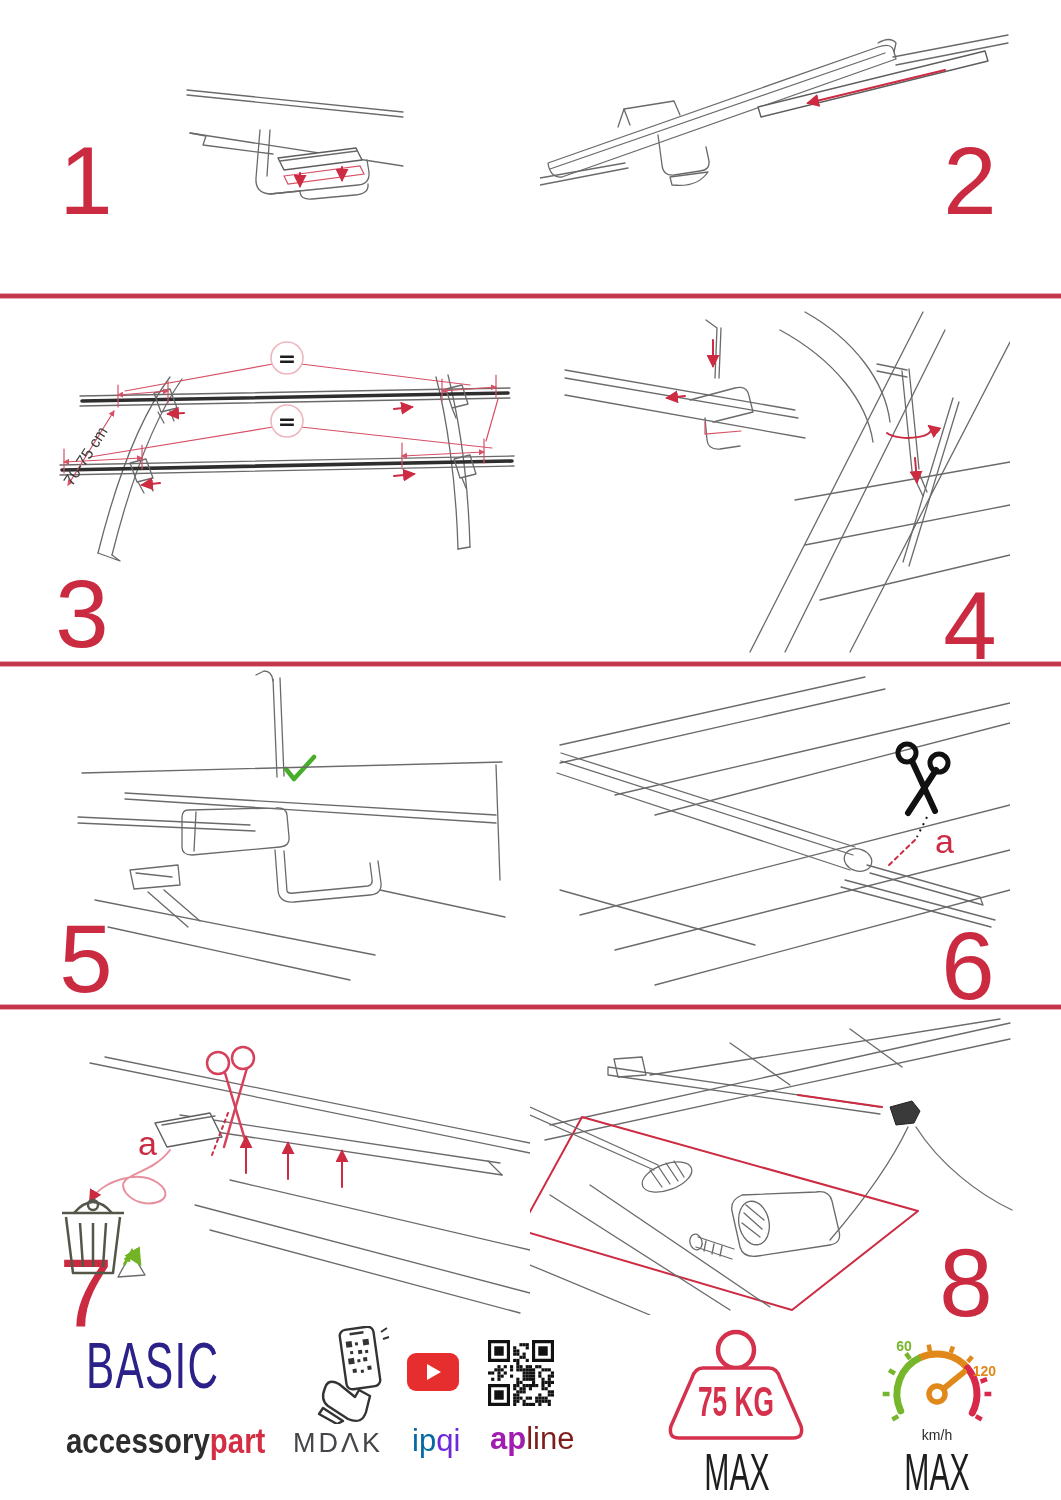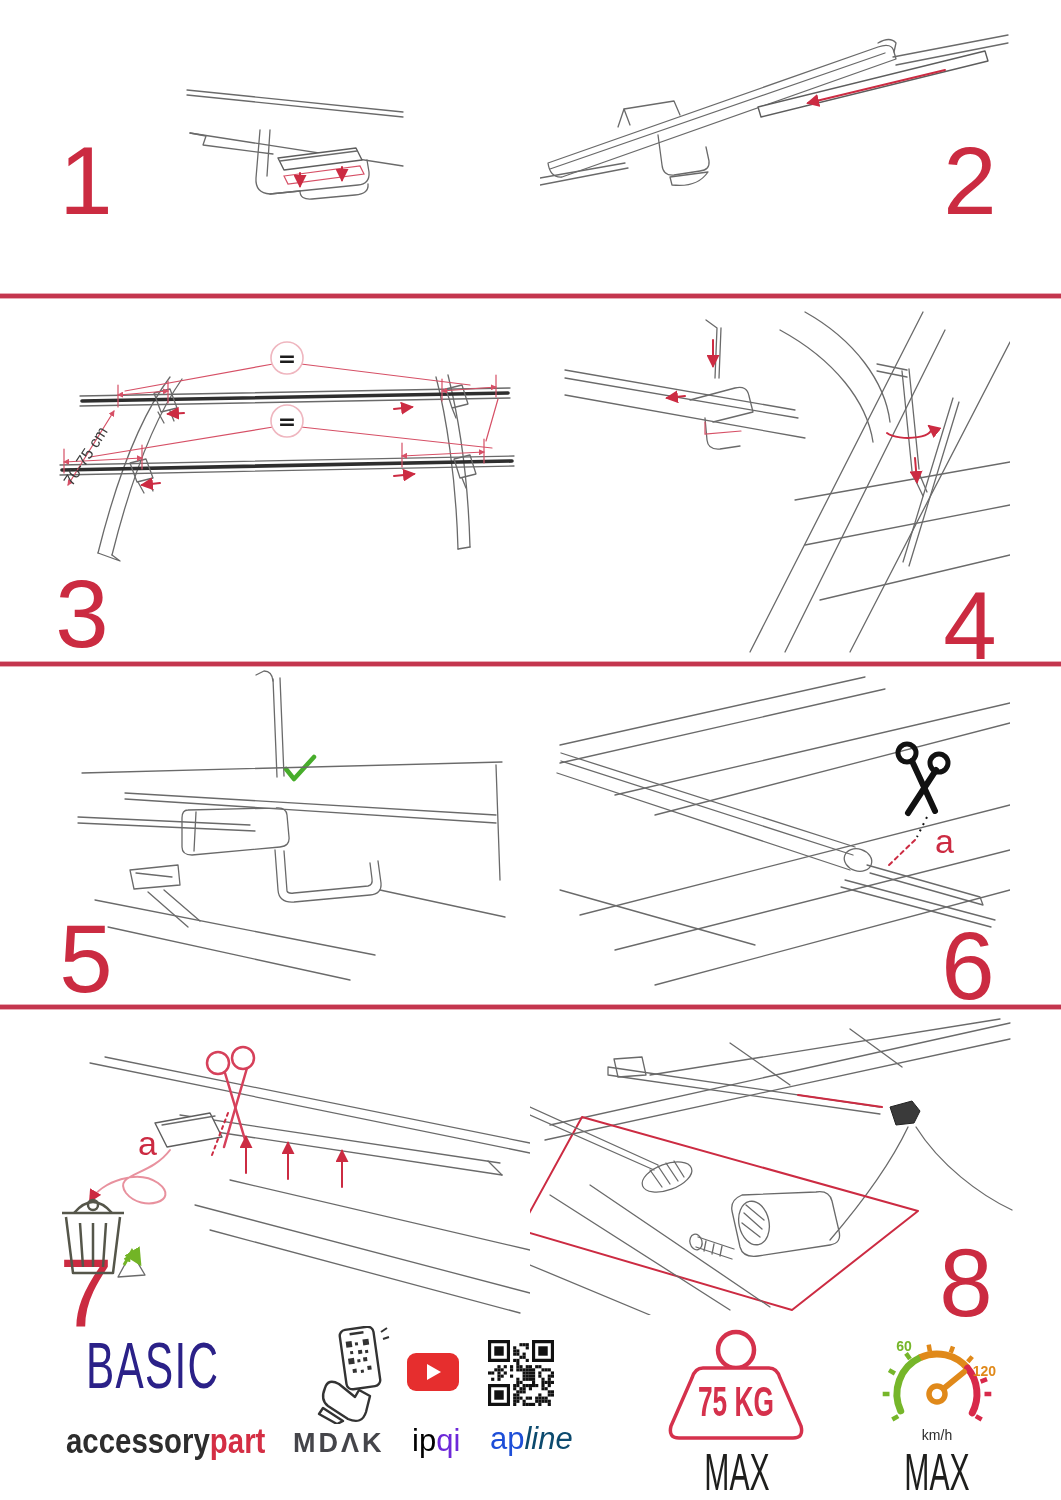--- a/index.html
+++ b/index.html
@@ -23,26 +23,26 @@
   .eqtxt{font-family:"DejaVu Sans",sans-serif;font-weight:bold;font-size:22px;fill:#1c1c1c;}
   .atxt{font-family:"Liberation Sans",sans-serif;font-size:34px;fill:#cc2b42;}
   .dimtxt{font-family:"Liberation Sans",sans-serif;font-size:16px;fill:#3c3c3c;}
 
   
   .basic{position:absolute;left:86px;top:1334px;color:#2b2188;font-size:64px;line-height:1;
          letter-spacing:2px;transform:scaleX(.66);transform-origin:left top;white-space:nowrap;}
   .accpart{position:absolute;left:66px;top:1422px;font-size:35px;font-weight:700;line-height:1.1;
            transform:scaleX(.84);transform-origin:left top;white-space:nowrap;}
   .accpart .k{color:#2d2d2d;} .accpart .r{color:#d42e44;}
-  .mdak{position:absolute;left:293px;top:1428px;font-size:27px;font-weight:700;color:#45454a;
+  .mdak{position:absolute;left:293px;top:1428px;font-size:27px;font-weight:400;color:#45454a;
         letter-spacing:3px;white-space:nowrap;text-align:center;}
   .ipqi{position:absolute;left:412px;top:1424px;font-size:31px;line-height:1.1;white-space:nowrap;}
-  .ipqi .k{color:#000000;} .ipqi .r{color:#6d28d9;}
+  .ipqi .k{color:#0369a1;} .ipqi .r{color:#6d28d9;}
   .apline{position:absolute;left:490px;top:1422px;font-size:31px;line-height:1.1;white-space:nowrap;}
-  .apline .k{color:#1d4ed8;} .apline .r{color:#0c4a6e;font-style:italic;}
+  .apline .k{color:#a21caf;font-weight:bold;} .apline .r{color:#7f1d1d;}
   .maxlbl{position:absolute;text-align:center;font-size:52px;line-height:1;color:#1e1e1c;
           transform:scaleX(.58);transform-origin:center top;}
 </style>
 </head>
 <body>
 
 <div class="page">
 
   <svg width="0" height="0" style="position:absolute">
     <defs>

